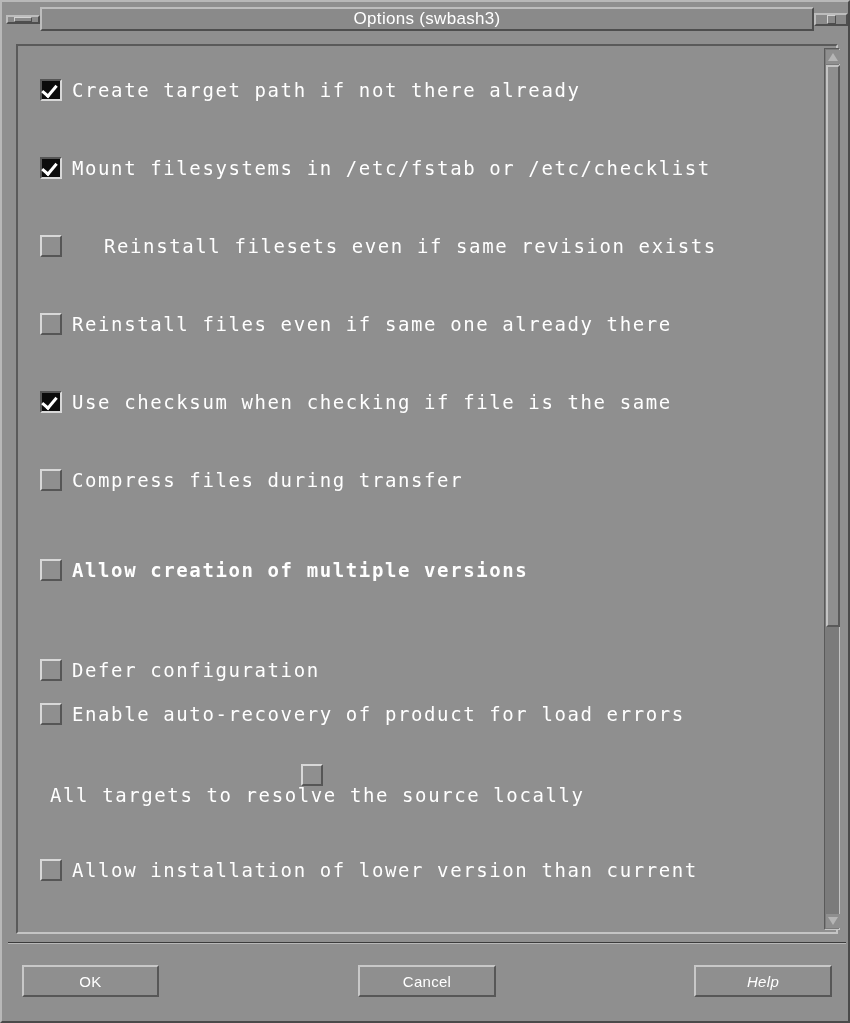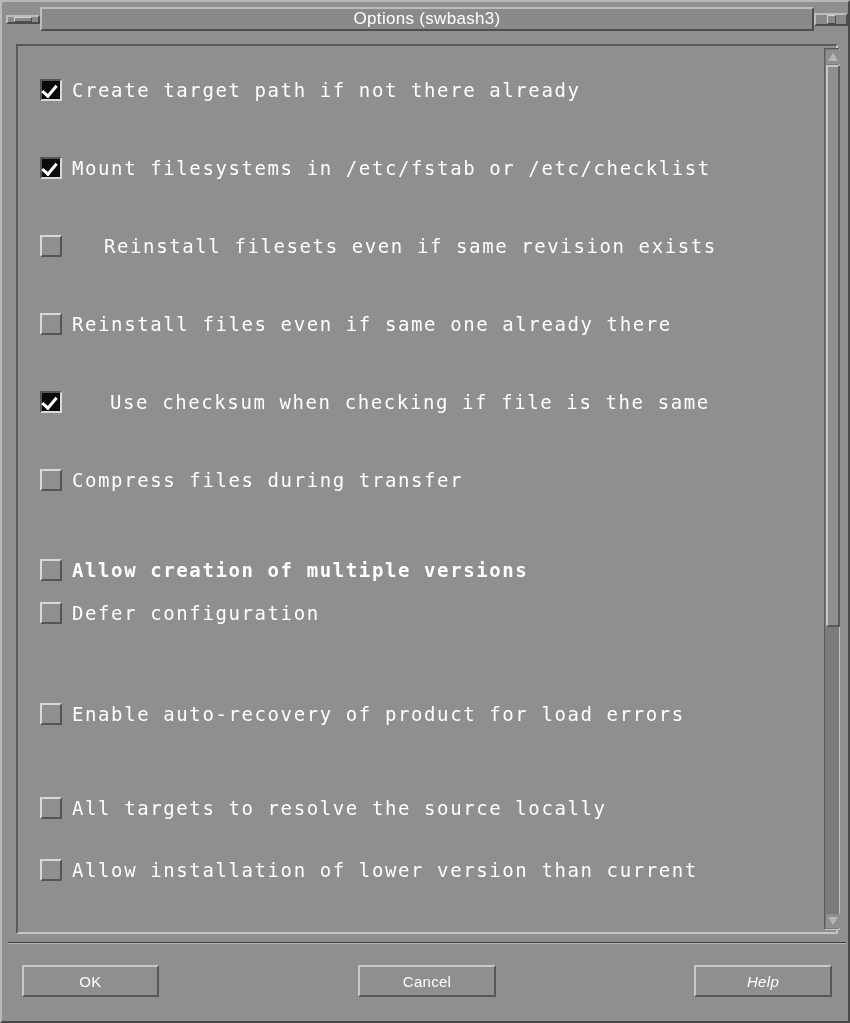--- a/index.html
+++ b/index.html
@@ -289,41 +289,41 @@
             <span class="cb-label">Mount filesystems in /etc/fstab or /etc/checklist</span>
           </div>
           <div class="cb-row" style="top: 184px; gap: 32px;">
             <span class="cb-box off"></span>
             <span class="cb-label">Reinstall filesets even if same revision exists</span>
           </div>
           <div class="cb-row" style="top: 262px;">
             <span class="cb-box off"></span>
             <span class="cb-label">Reinstall files even if same one already there</span>
           </div>
-          <div class="cb-row" style="top: 340px; gap: 38px;">
+          <div class="cb-row" style="top: 340px;">
             <span class="cb-box on"></span>
             <span class="cb-label">Use checksum when checking if file is the same</span>
           </div>
           <div class="cb-row" style="top: 418px;">
             <span class="cb-box off"></span>
             <span class="cb-label">Compress files during transfer</span>
           </div>
           <div class="cb-row" style="top: 508px; font-weight: bold;">
             <span class="cb-box off"></span>
             <span class="cb-label">Allow creation of multiple versions</span>
           </div>
-          <div class="cb-row" style="top: 551px;">
+          <div class="cb-row" style="top: 608px;">
             <span class="cb-box off"></span>
             <span class="cb-label">Defer configuration</span>
           </div>
           <div class="cb-row" style="top: 652px;">
             <span class="cb-box off"></span>
             <span class="cb-label">Enable auto-recovery of product for load errors</span>
           </div>
-          <div class="cb-row" style="top: 746px;">
+          <div class="cb-row" style="top: 716px; flex-direction: column;">
             <span class="cb-box off"></span>
             <span class="cb-label">All targets to resolve the source locally</span>
           </div>
           <div class="cb-row" style="top: 808px;">
             <span class="cb-box off"></span>
             <span class="cb-label">Allow installation of lower version than current</span>
           </div>
         </div>
 
       <div class="scrollbar">

